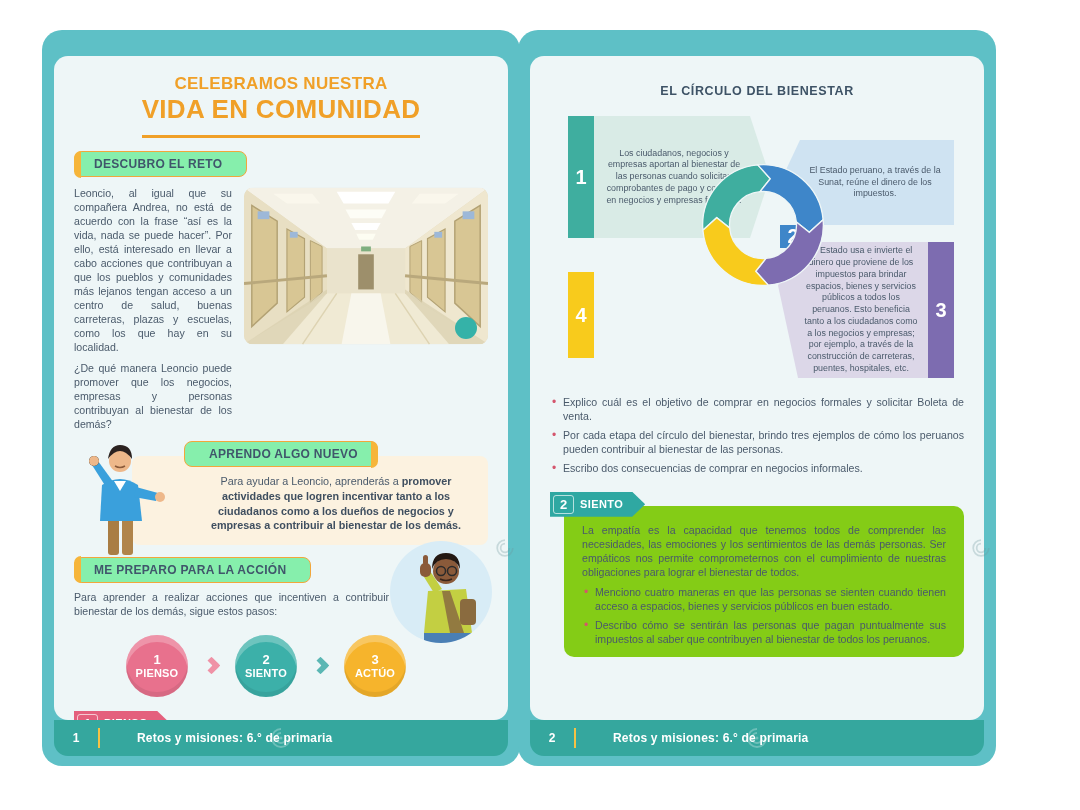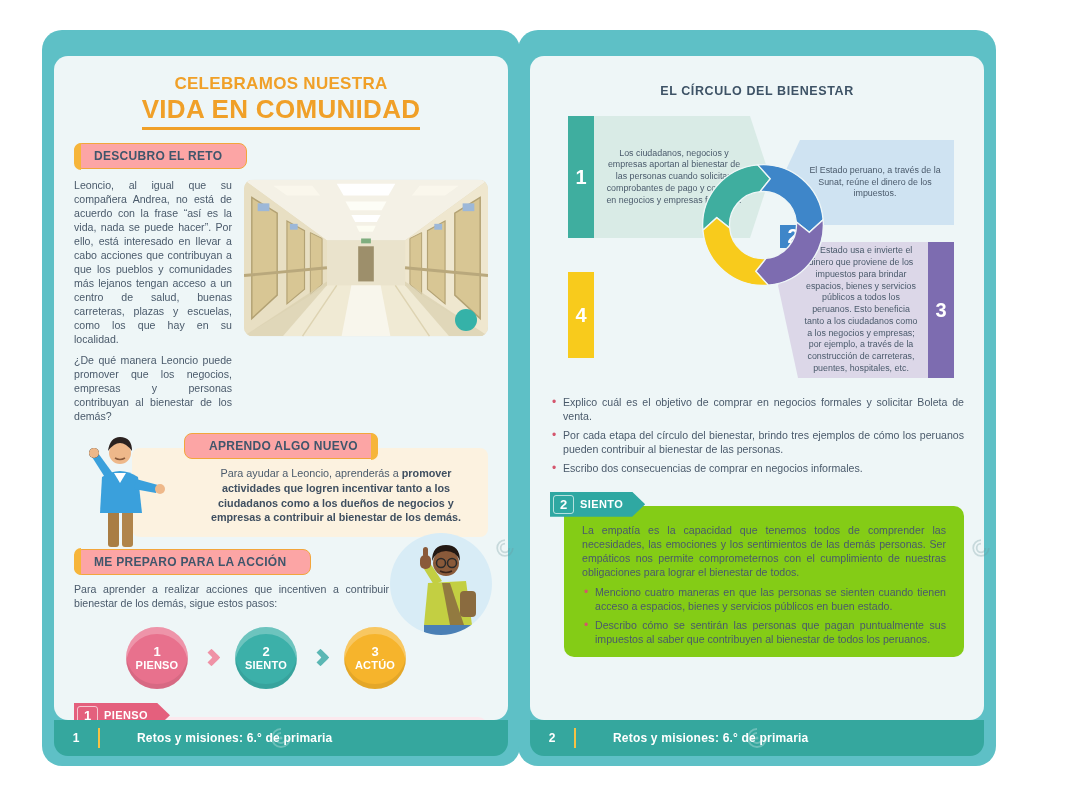--- a/index.html
+++ b/index.html
@@ -13,23 +13,23 @@
   .card-footer { position: absolute; left: 12px; right: 12px; bottom: 10px; height: 36px; background: #35a79e; border-radius: 0 0 14px 14px; display: flex; align-items: center; color: #fff; }
   .footer-page { width: 44px; text-align: center; font-size: 12px; font-weight: 700; }
   .footer-divider { width: 2px; height: 20px; background: #f6c244; }
   .footer-label { margin-left: 14px; font-size: 12px; font-weight: 700; letter-spacing: .2px; padding-left: 23px; }
   .footer-swirl { position: absolute; left: 50%; top: 3px; transform: translateX(-50%); }
   .border-swirl { position: absolute; right: 2px; top: 505px; opacity: .55; }
 
   
   .main-title { text-align: center; color: #f0a028; margin-top: 4px; }
   .main-title .line1 { font-size: 17px; font-weight: 800; letter-spacing: .3px; }
-  .main-title .line2 { display: inline-block; font-size: 26px; font-weight: 800; letter-spacing: .3px; border-bottom: 3px solid #f0a028; padding-bottom: 2px; }
-
-  .tab { position: relative; display: inline-block; background: #fca5a5; border: 1.5px solid #f2a63c; border-radius: 8px; padding: 5px 24px 5px 19px; font-weight: 700; font-size: 12px; color: #40566b; letter-spacing: .3px; }
+  .main-title .line2 { display: inline-block; font-size: 26px; font-weight: 800; letter-spacing: .3px; border-bottom: 3px solid #f0a028; padding-bottom: 10px; }
+
+  .tab { position: relative; display: inline-block; background: #86efac; border: 1.5px solid #f2a63c; border-radius: 8px; padding: 5px 24px 5px 19px; font-weight: 700; font-size: 12px; color: #40566b; letter-spacing: .3px; }
   .tab::before { content: ''; position: absolute; left: -1.5px; top: -1.5px; bottom: -1.5px; width: 7px; background: #f6b53a; border-radius: 8px 0 0 8px; }
   .tab.bar-right { padding: 5px 19px 5px 24px; }
   .tab.bar-right::before { left: auto; right: -1.5px; border-radius: 0 8px 8px 0; }
 
   .body-text { font-size: 10.6px; line-height: 1.32; color: #4a5a6b; text-align: justify; }
 
   
   .reto-row { display: flex; gap: 12px; margin-top: 10px; }
   .reto-text { width: 200px; }
   .reto-text p + p { margin-top: 7px; }

